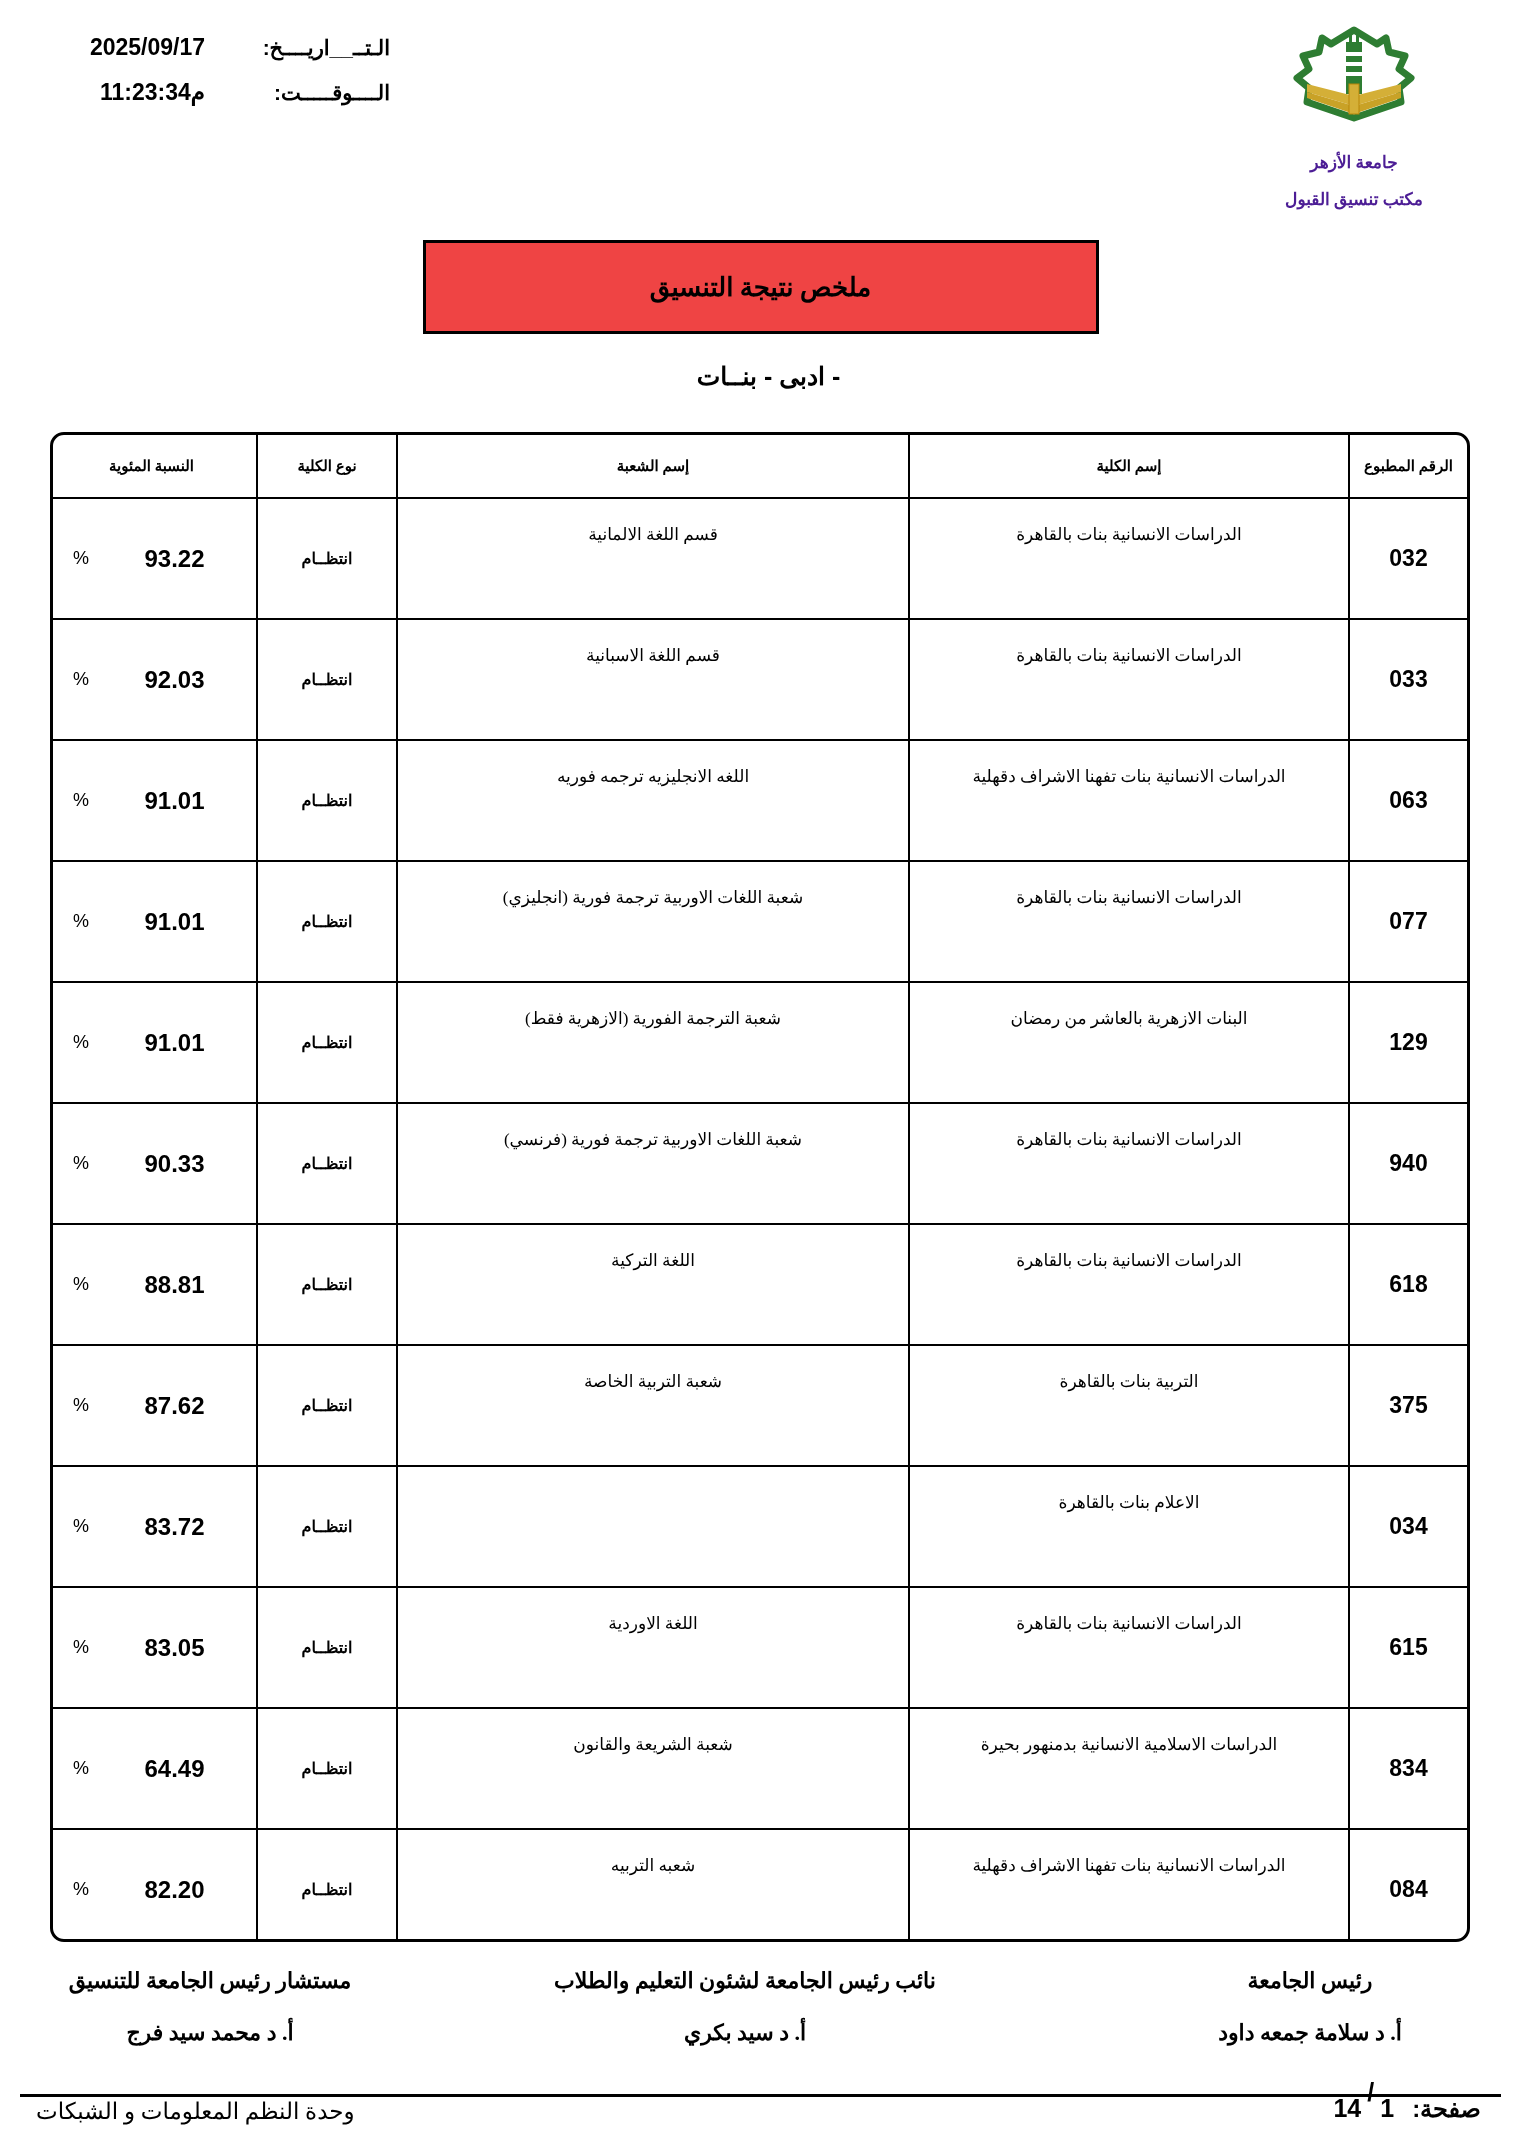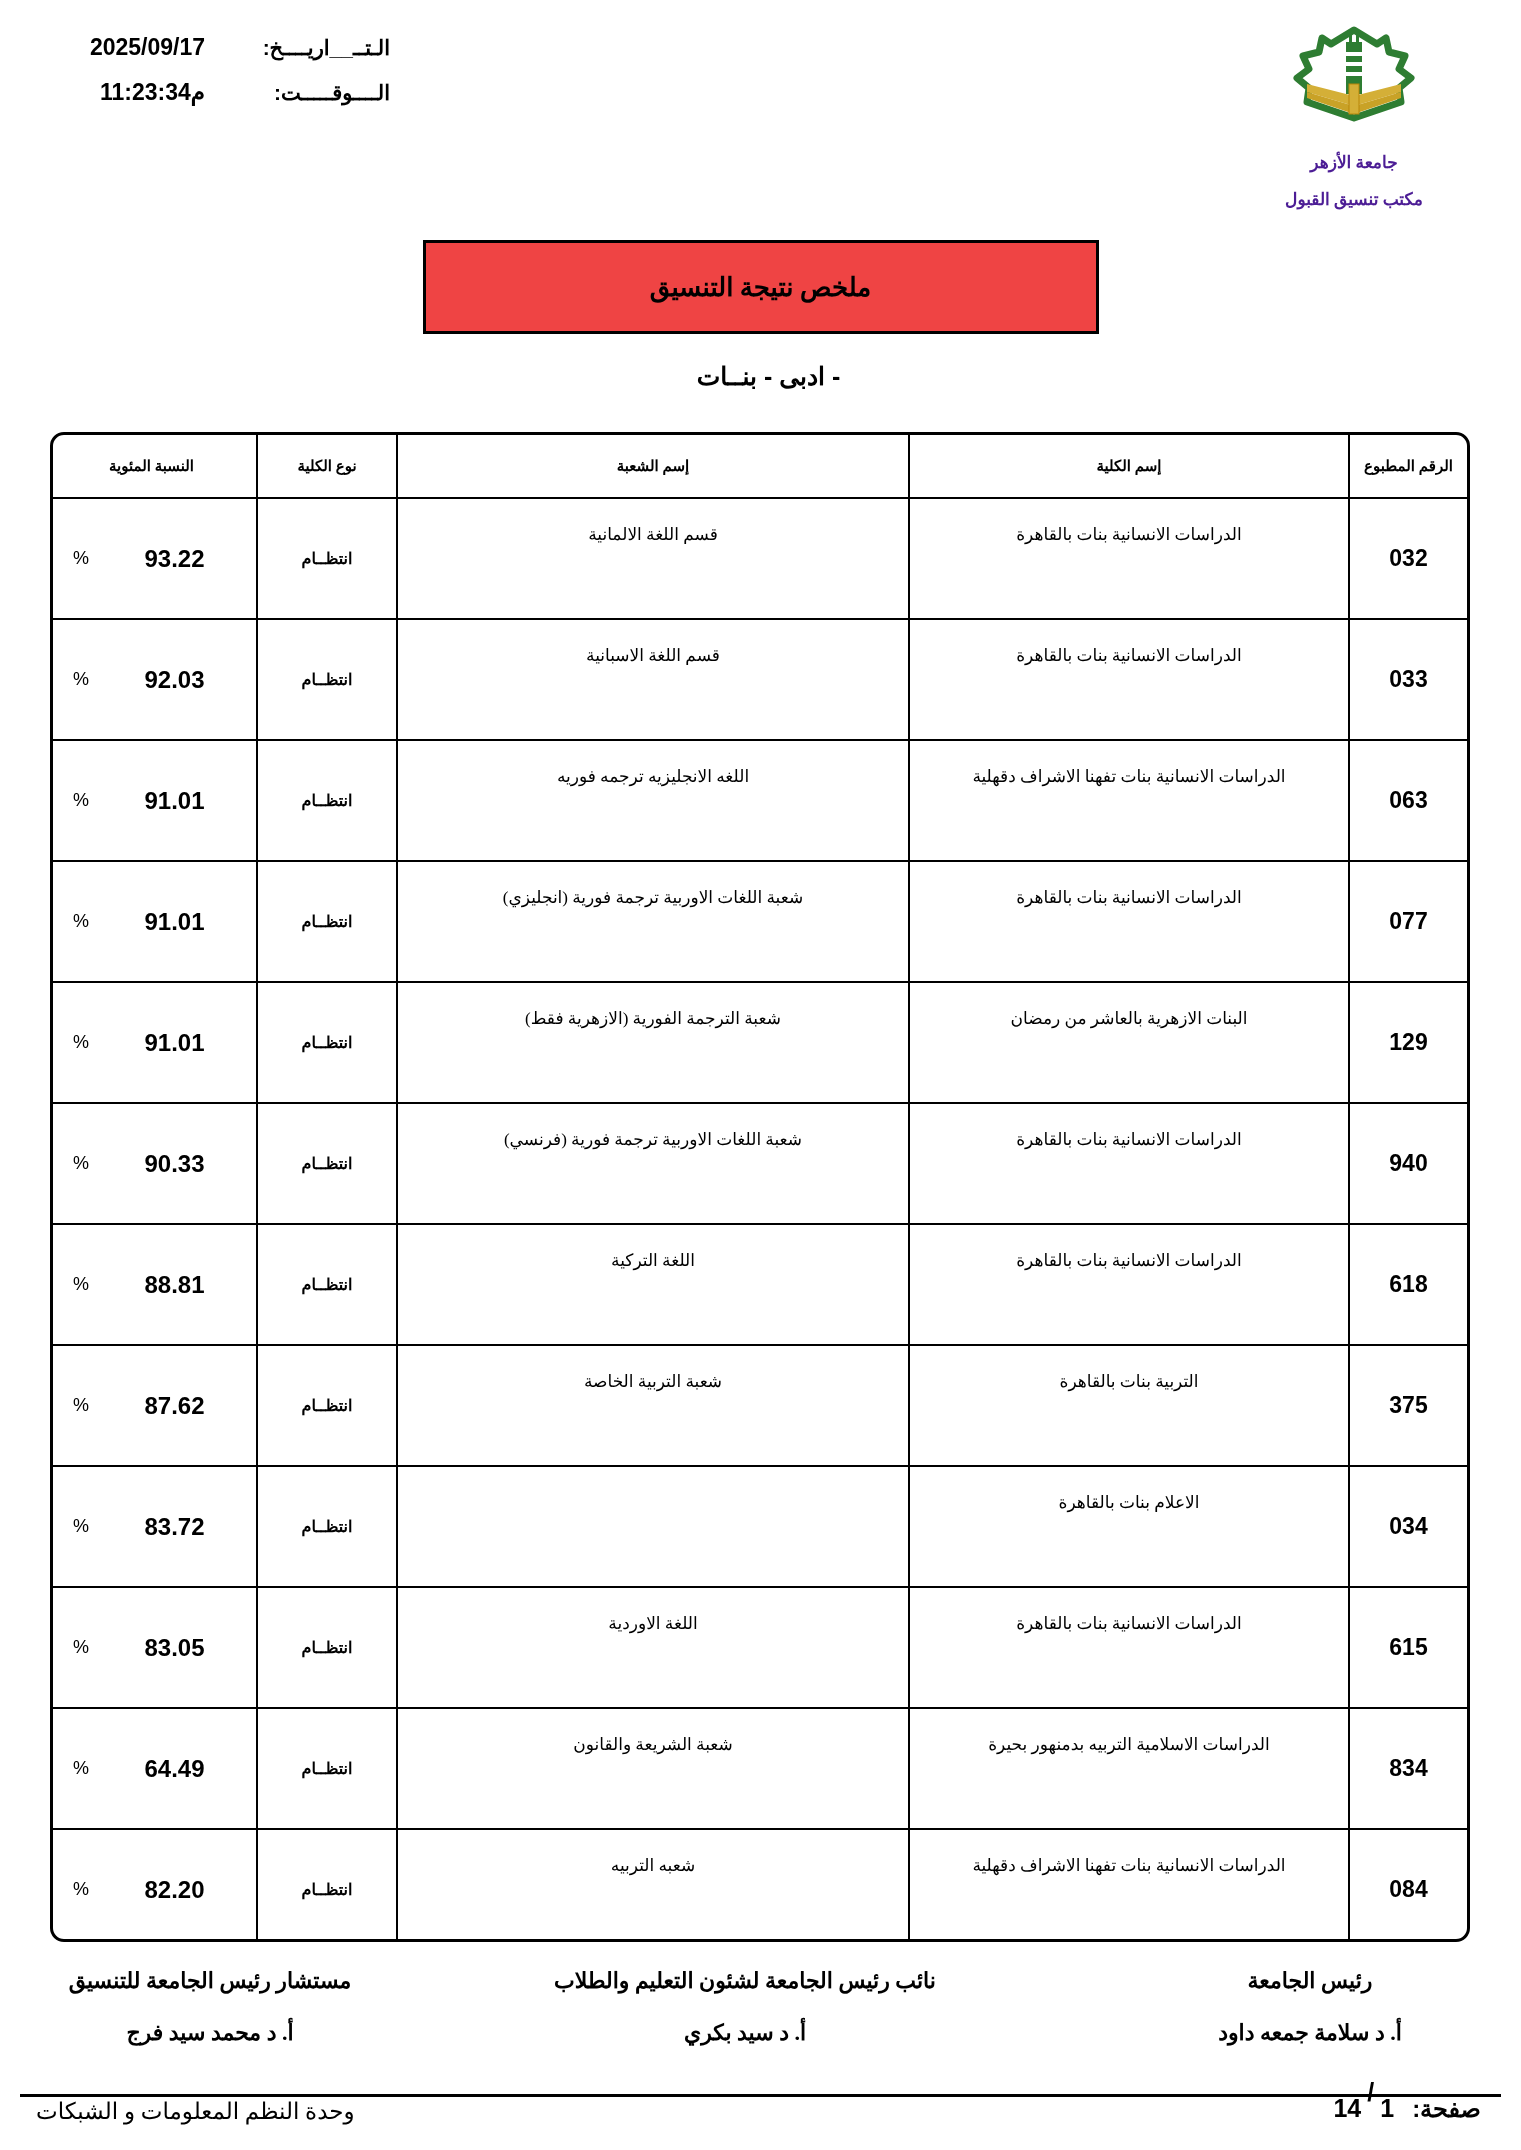--- a/index.html
+++ b/index.html
@@ -453,21 +453,21 @@
             <td class="type-cell">انتظــام</td>
             <td class="pct-cell">
               <div class="pct-inner">
                 <span class="pct-sign">%</span>
                 <span class="pct-value">83.05</span>
               </div>
             </td>
           </tr>
           <tr>
             <td class="code-cell">834</td>
-            <td class="fac-cell">الدراسات الاسلامية التربيه بدمنهور بحيرة</td>
+            <td class="fac-cell">الدراسات الاسلامية الانسانية بدمنهور بحيرة</td>
             <td class="branch-cell">شعبة الشريعة والقانون</td>
             <td class="type-cell">انتظــام</td>
             <td class="pct-cell">
               <div class="pct-inner">
                 <span class="pct-sign">%</span>
                 <span class="pct-value">64.49</span>
               </div>
             </td>
           </tr>
           <tr>

